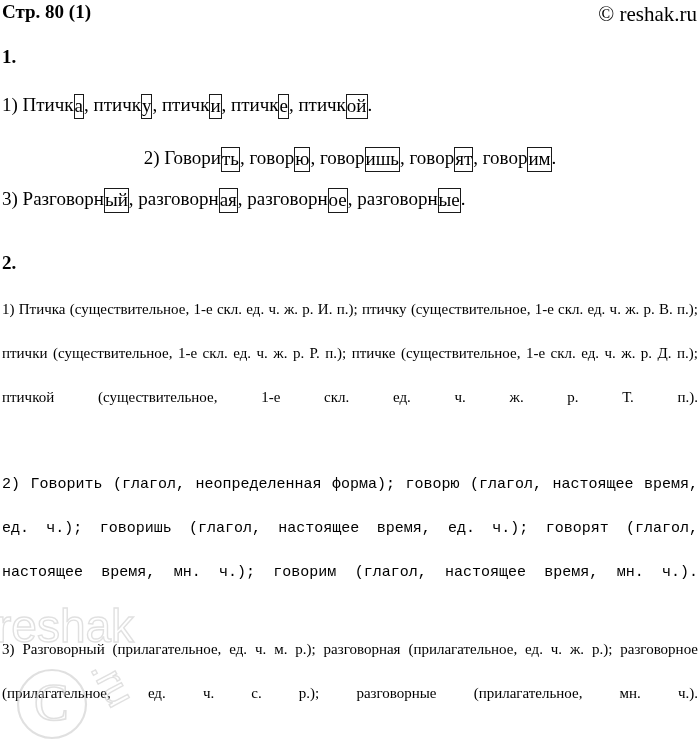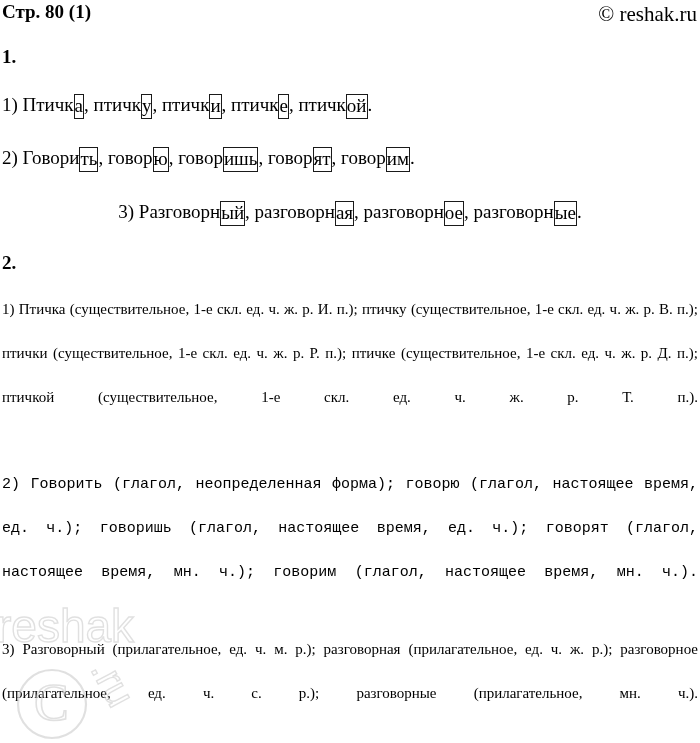--- a/index.html
+++ b/index.html
@@ -62,22 +62,22 @@
   
   .morph-line {
     position: absolute;
     left: 2px;
     width: 696px;
     font-size: 19px;
     line-height: 26px;
     white-space: nowrap;
   }
   #morph-line-1 { top: 92px; }
-  #morph-line-2 { top: 145px; }
-  #morph-line-3 { top: 199px; text-align: center; }
+  #morph-line-2 { top: 145px; text-align: center; }
+  #morph-line-3 { top: 186px; }
 
   
   .ending {
     display: inline-block;
     border: 1px solid #1a1a1a;
     padding: 0px 0px 1px 0px;
     margin: 0 0px;
     line-height: 22px;
     position: relative;
     top: 1px;

